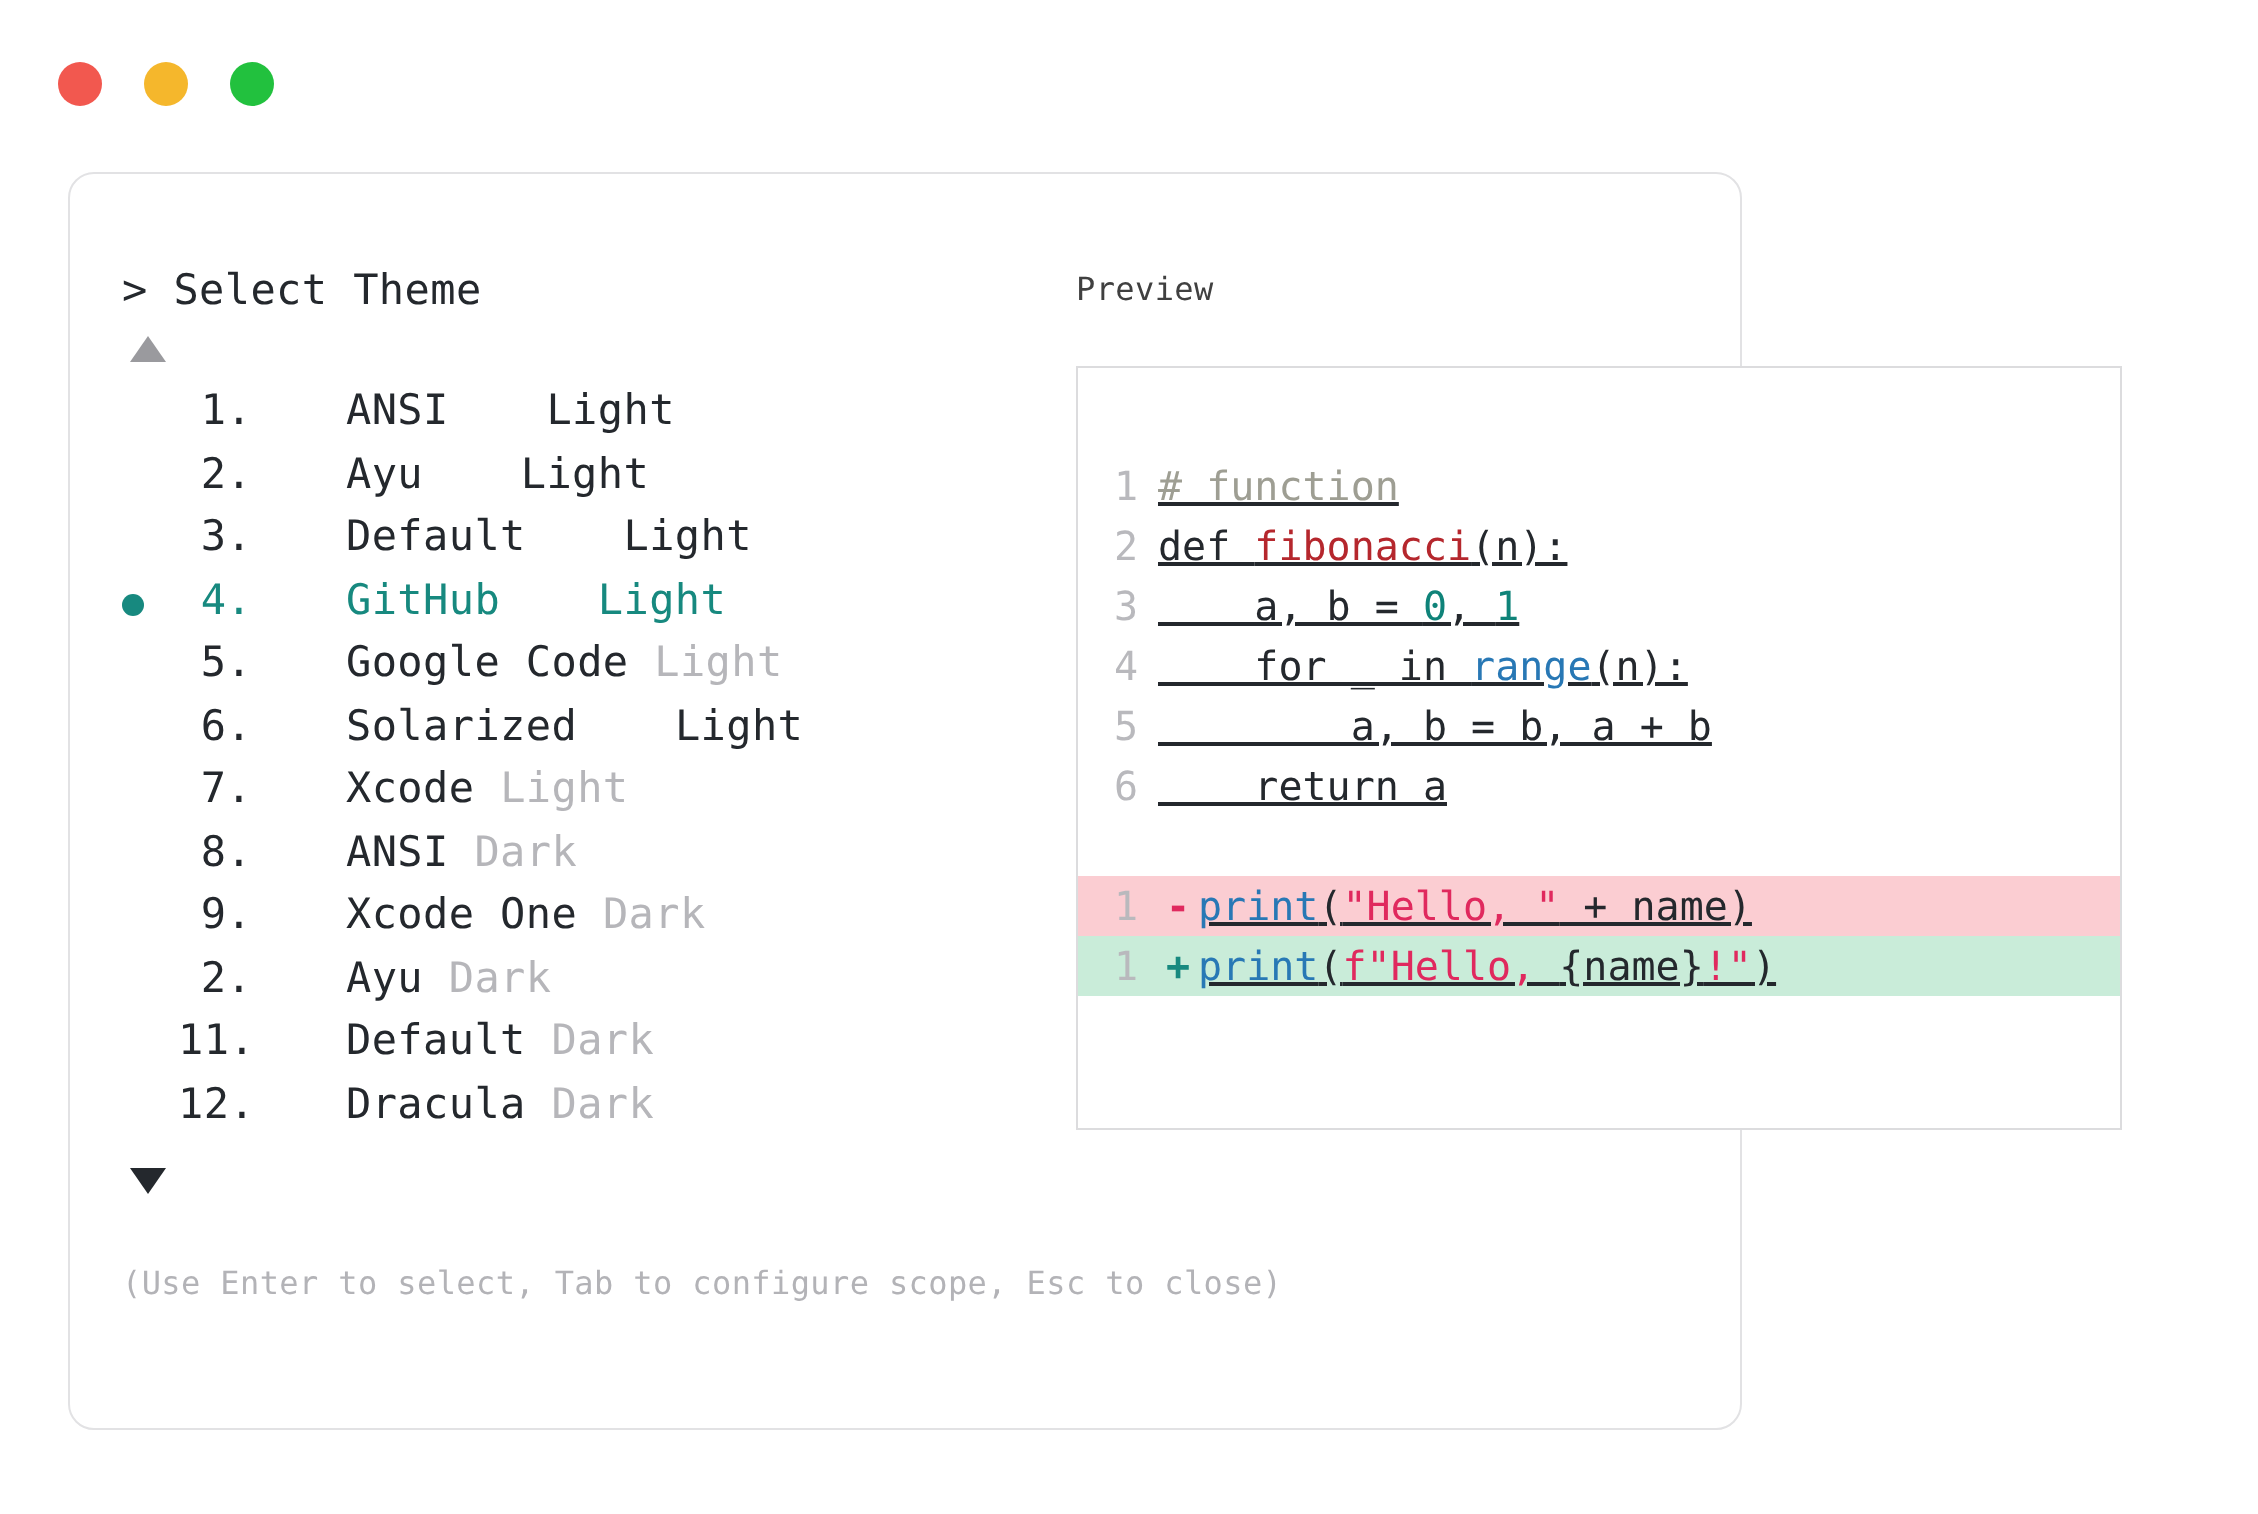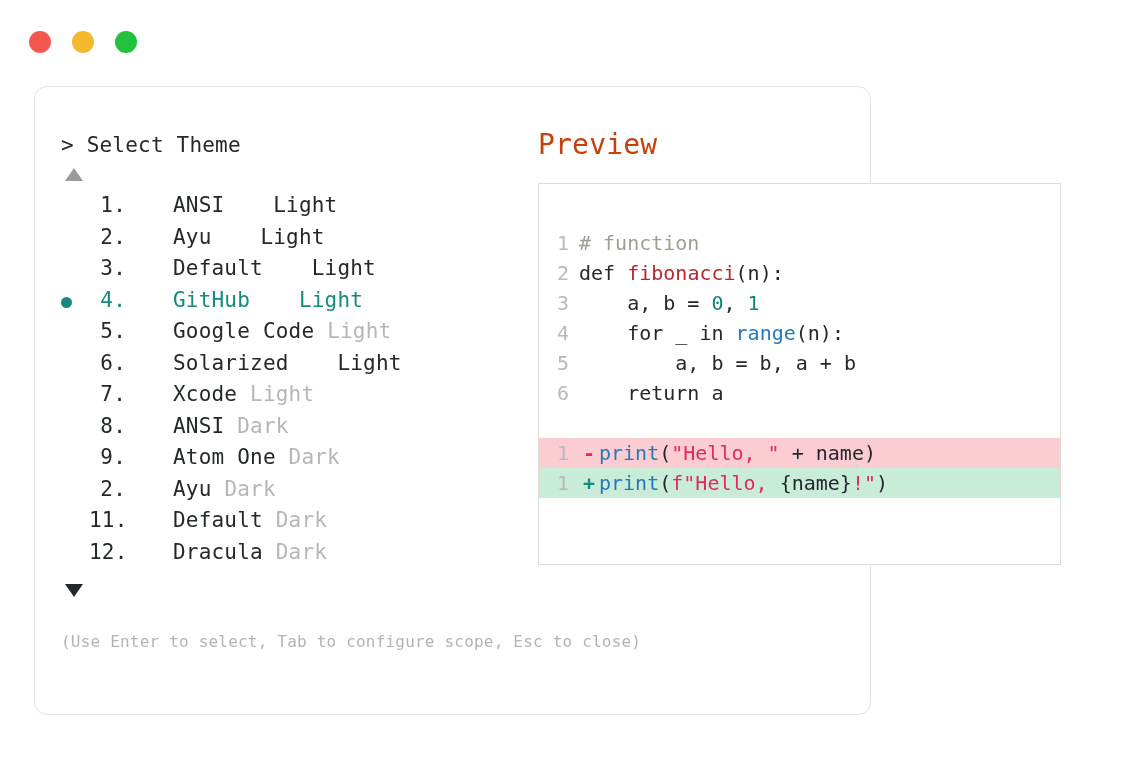--- a/index.html
+++ b/index.html
@@ -70,23 +70,23 @@
   .prompt-line {
     font-size: 21px;
     line-height: 28px;
     color: #24282d;
     letter-spacing: 0.2px;
     white-space: pre;
   }
   .prompt-caret { color: #24282d; }
 
   .pane-title {
-    font-size: 28px;
+    font-size: 16px;
     line-height: 28px;
-    color: #c2410c;
+    color: #404040;
     letter-spacing: 0.2px;
   }
 
   
   .scroll-arrow {
     width: 0;
     height: 0;
     margin-left: 4px;
   }
   .scroll-arrow-up {
@@ -186,21 +186,21 @@
   }
   .lineno {
     color: #b9b9bd;
     width: 22px;
     flex: 0 0 22px;
     text-align: right;
     padding-right: 10px;
     box-sizing: border-box;
     user-select: none;
   }
-  .code-text { color: #24282d; white-space: pre; }
+  .code-text { color: #24282d; white-space: pre; text-decoration: underline; }
 
   .tok-comment { color: #9e9e93; }
   .tok-keyword { color: #24282d; }
   .tok-func    { color: #b5272d; }
   .tok-number  { color: #0f8379; }
   .tok-builtin { color: #2878b5; }
   .tok-string  { color: #e0295e; }
   .tok-plain   { color: #24282d; }
 
   .code-spacer { height: 30px; }
@@ -255,21 +255,21 @@
 
       <ul class="theme-list" id="theme-list">
           <li class="theme-item"><span class="bullet-cell"></span><span class="num-cell">1.</span><span class="name-cell">ANSI</span><span> </span><span class="name-cell">Light</span></li>
           <li class="theme-item"><span class="bullet-cell"></span><span class="num-cell">2.</span><span class="name-cell">Ayu</span><span> </span><span class="name-cell">Light</span></li>
           <li class="theme-item"><span class="bullet-cell"></span><span class="num-cell">3.</span><span class="name-cell">Default</span><span> </span><span class="name-cell">Light</span></li>
           <li class="theme-item selected"><span class="bullet-cell"><span class="bullet"></span></span><span class="num-cell">4.</span><span class="name-cell">GitHub</span><span> </span><span class="name-cell">Light</span></li>
           <li class="theme-item"><span class="bullet-cell"></span><span class="num-cell">5.</span><span class="name-cell">Google Code</span><span> </span><span class="variant">Light</span></li>
           <li class="theme-item"><span class="bullet-cell"></span><span class="num-cell">6.</span><span class="name-cell">Solarized</span><span> </span><span class="name-cell">Light</span></li>
           <li class="theme-item"><span class="bullet-cell"></span><span class="num-cell">7.</span><span class="name-cell">Xcode</span><span> </span><span class="variant">Light</span></li>
           <li class="theme-item"><span class="bullet-cell"></span><span class="num-cell">8.</span><span class="name-cell">ANSI</span><span> </span><span class="variant">Dark</span></li>
-          <li class="theme-item"><span class="bullet-cell"></span><span class="num-cell">9.</span><span class="name-cell">Atom One</span><span> </span><span class="variant">Dark</span></li>
+          <li class="theme-item"><span class="bullet-cell"></span><span class="num-cell">9.</span><span class="name-cell">Xcode One</span><span> </span><span class="variant">Dark</span></li>
           <li class="theme-item"><span class="bullet-cell"></span><span class="num-cell">2.</span><span class="name-cell">Ayu</span><span> </span><span class="variant">Dark</span></li>
           <li class="theme-item"><span class="bullet-cell"></span><span class="num-cell">11.</span><span class="name-cell">Default</span><span> </span><span class="variant">Dark</span></li>
           <li class="theme-item"><span class="bullet-cell"></span><span class="num-cell">12.</span><span class="name-cell">Dracula</span><span> </span><span class="variant">Dark</span></li>
         </ul>
 
       <div class="scroll-arrow scroll-arrow-down"></div>
     </div>
 
     <div class="right-pane">
       <div class="pane-title">Preview</div>

